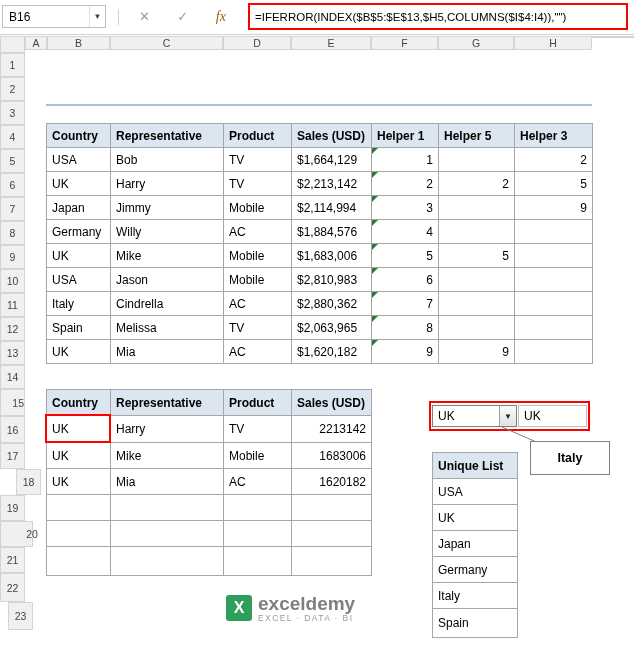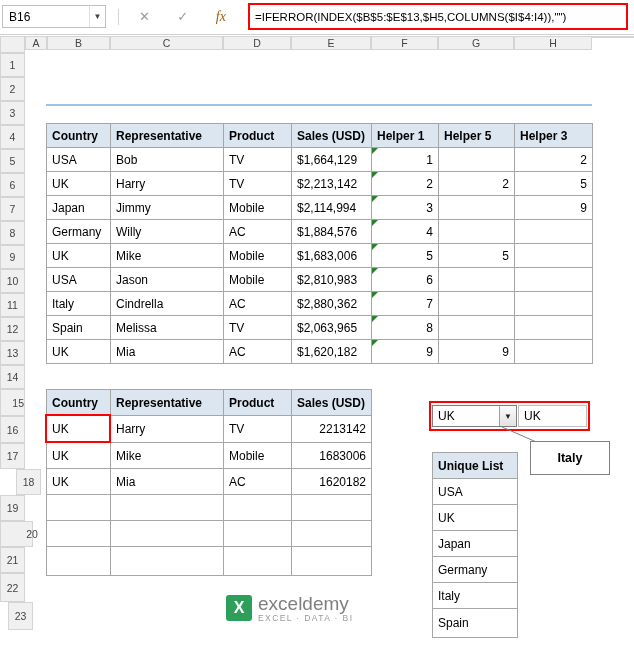--- a/index.html
+++ b/index.html
@@ -214,21 +214,21 @@
   .wm-x {
     width: 26px; height: 26px;
     background: #2e9e5b;
     color: #fff;
     font-weight: bold;
     font-size: 16px;
     border-radius: 3px;
     display: flex; align-items: center; justify-content: center;
   }
   .wm-txt { line-height: 1.05; }
-  .wm-main { font-size: 19px; font-weight: normal; color: #7f7f7f; }
+  .wm-main { font-size: 19px; font-weight: bold; color: #7f7f7f; }
   .wm-sub { font-size: 8.5px; color: #9a9a9a; letter-spacing: 1.4px; }
 </style>
 </head>
 <body>
 
 <div id="app">
 
   <div class="formula-bar">
     <div class="namebox">
       <span class="nb-text">B16</span>

